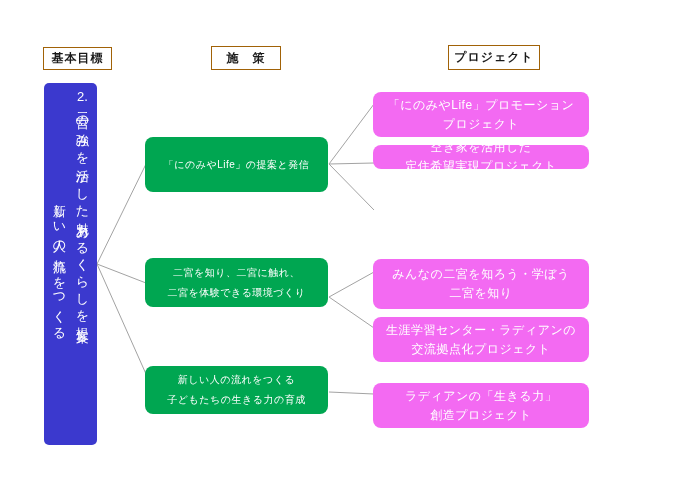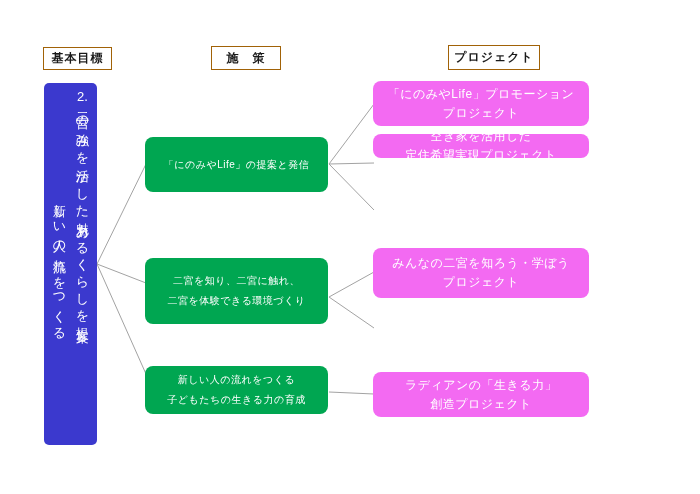--- a/index.html
+++ b/index.html
@@ -31,29 +31,29 @@
   .goal .num  { text-combine-upright:all; letter-spacing:0; }
 
   
   .measure {
     position:absolute; left:145px; width:183px; box-sizing:border-box;
     background:#00a651; border-radius:8px; color:#ffffff; font-size:10px;
     display:flex; align-items:center; justify-content:center; text-align:center;
     white-space:pre-line; line-height:20px; letter-spacing:0.5px; padding:2px 4px;
   }
   .m1 { top:137px; height:55px; }
-  .m2 { top:258px; height:66px; }
+  .m2 { top:258px; height:49px; }
   .m3 { top:366px; height:48px; }
 
   
   .project {
     position:absolute; left:373px; width:216px; box-sizing:border-box;
     background:#f36af2; border-radius:8px; color:#ffffff; font-size:12px;
     display:flex; align-items:center; justify-content:center; text-align:center;
-    white-space:pre-line; line-height:19px; letter-spacing:0.5px; padding:2px 4px;
+    white-space:pre-line; line-height:19px; letter-spacing:0.5px; padding:2px 4px;margin-top:11px;
   }
   .p1 { top:81px;  height:45px; }
   .p2 { top:134px; height:24px; }
   .p3 { top:186px; height:47px; }
   .p4 { top:248px; height:50px; }
   .p5 { top:306px; height:45px; }
   .p6 { top:372px; height:45px; }
 </style>
 </head>
 <body>
@@ -91,17 +91,19 @@
   <div class="measure m2">二宮を知り、二宮に触れ、
 二宮を体験できる環境づくり</div>
   <div class="measure m3">新しい人の流れをつくる
 子どもたちの生きる力の育成</div>
 
   <div class="project p1">「にのみやLife」プロモーション
 プロジェクト</div>
   <div class="project p2">空き家を活用した
 定住希望実現プロジェクト</div>
   <div class="project p4">みんなの二宮を知ろう・学ぼう
-プロジェクト</div>
+二宮を知り</div>
+  <div class="project p5">生涯学習センター・ラディアンの
+交流拠点化プロジェクト</div>
   <div class="project p6">ラディアンの「生きる力」
 創造プロジェクト</div>
 
 </div>
 
 </body></html>

